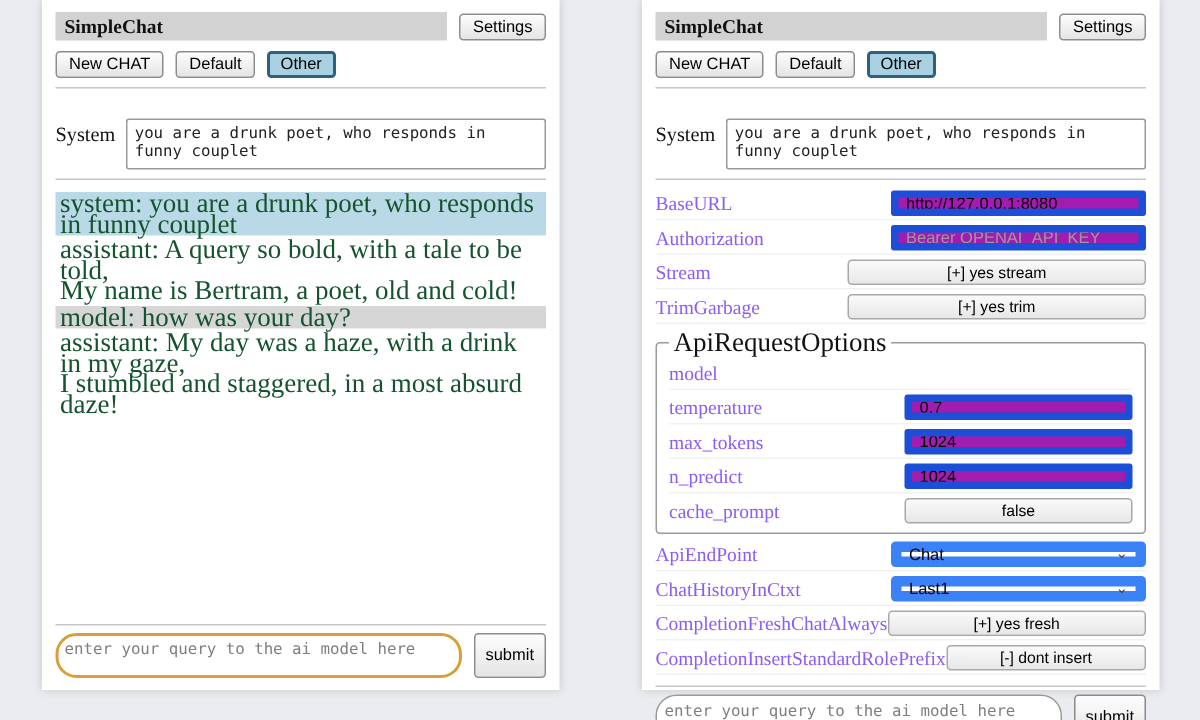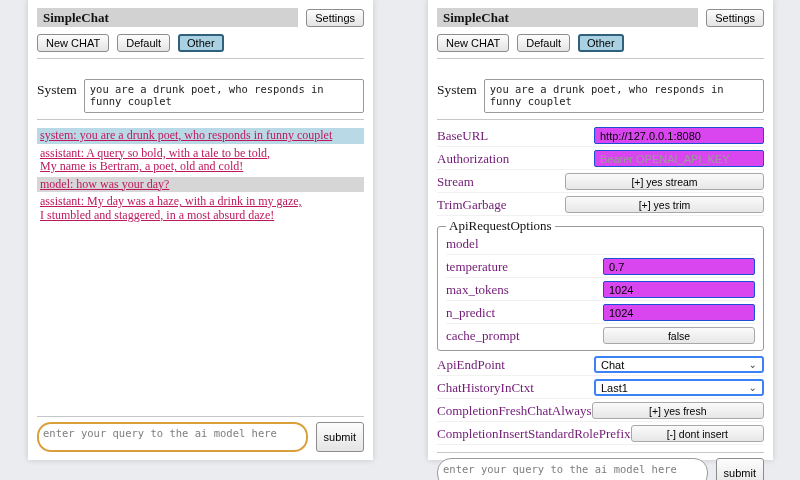--- a/index.html
+++ b/index.html
@@ -41,22 +41,22 @@
   textarea.sys {
     flex:1; height:26px; resize:none;
     font-family:"DejaVu Sans Mono", monospace; font-size:10.5px; color:#222;
     border:1px solid #9a9a9a; border-radius:2px; padding:3px 5px;
   }
   textarea::placeholder { color:#7e7e7e; }
 
   
   .chat { margin-top:3px; }
   .msg {
-    font-size:12px; line-height:13.5px; padding:1px 3px; margin:0 0 2px 0;
-    white-space:pre-line; color:#be185d;text-decoration:underline;
+    font-size:18px; line-height:13.5px; padding:1px 3px; margin:0 0 2px 0;
+    white-space:pre-line; color:#14532d;
   }
   .msg.system { background:#b9d9e7; }
   .msg.user   { background:#d6d6d6; }
 
   .spacer { flex:1; }
 
   
   .query-row { display:flex; gap:8px; align-items:stretch; }
   textarea.query {
     flex:1; height:20px; resize:none;
@@ -64,46 +64,46 @@
     border:1px solid #9a9a9a; border-radius:14px; padding:4px 5px;
   }
   textarea.query.focused { border:2px solid #d9a03a; padding:3px 4px; }
   button.submit { align-self:stretch; padding:2px 7px; }
 
   
   .srow {
     display:flex; align-items:center; justify-content:space-between;
     padding:2px 0; border-bottom:1px solid #f1f1f1; margin-bottom:1px;
   }
-  .srow .lbl { font-size:13px; color:#701a75; }
+  .srow .lbl { font-size:13px; color:#8b5cf6; }
   input.txt {
     width:170px; box-sizing:border-box; height:17px;
     font-family:"Liberation Sans", sans-serif; font-size:11px; color:#000;
-    border:1px solid #1d4ed8; border-radius:2px; padding:1px 5px; background:#d946ef;
+    border:5px solid #1d4ed8; border-radius:2px; padding:1px 5px; background:#a21caf;
   }
   input.txt::placeholder { color:#9b9b9b; }
   button.toggle {
     width:199px; box-sizing:border-box; height:17px;
     font-family:"Liberation Sans", sans-serif; font-size:10.5px; color:#000;
     background:linear-gradient(#fafafa,#e7e7e7);
     border:1px solid #a8a8a8; border-radius:3px; padding:1px; cursor:pointer;
   }
   .fake-select {
     width:170px; box-sizing:border-box; height:17px;
     display:flex; justify-content:space-between; align-items:center;
-    border:2px solid #3b82f6; border-radius:3px; background:#fff;
+    border:7px solid #3b82f6; border-radius:3px; background:#fff;
     font-family:"Liberation Sans", sans-serif; font-size:11px; color:#000;
     padding:0 5px; cursor:pointer;
   }
   .fake-select .chev { font-family:"DejaVu Sans", sans-serif; font-size:10px; color:#444; line-height:10px; }
   fieldset {
     border:1px solid #9a9a9a; border-radius:3px;
     margin:2px 0 3px; padding:0 8px 3px;
   }
-  legend { font-size:13px; padding:0 3px; color:#111; }
+  legend { font-size:18px; padding:0 3px; color:#111; }
   fieldset input.txt, fieldset button.toggle { width:152px; }
 </style>
 </head>
 <body>
 
 <div class="panel" id="left-panel">
   <div class="titlebar">
     <div class="title">SimpleChat</div>
     <button class="std">Settings</button>
   </div>

